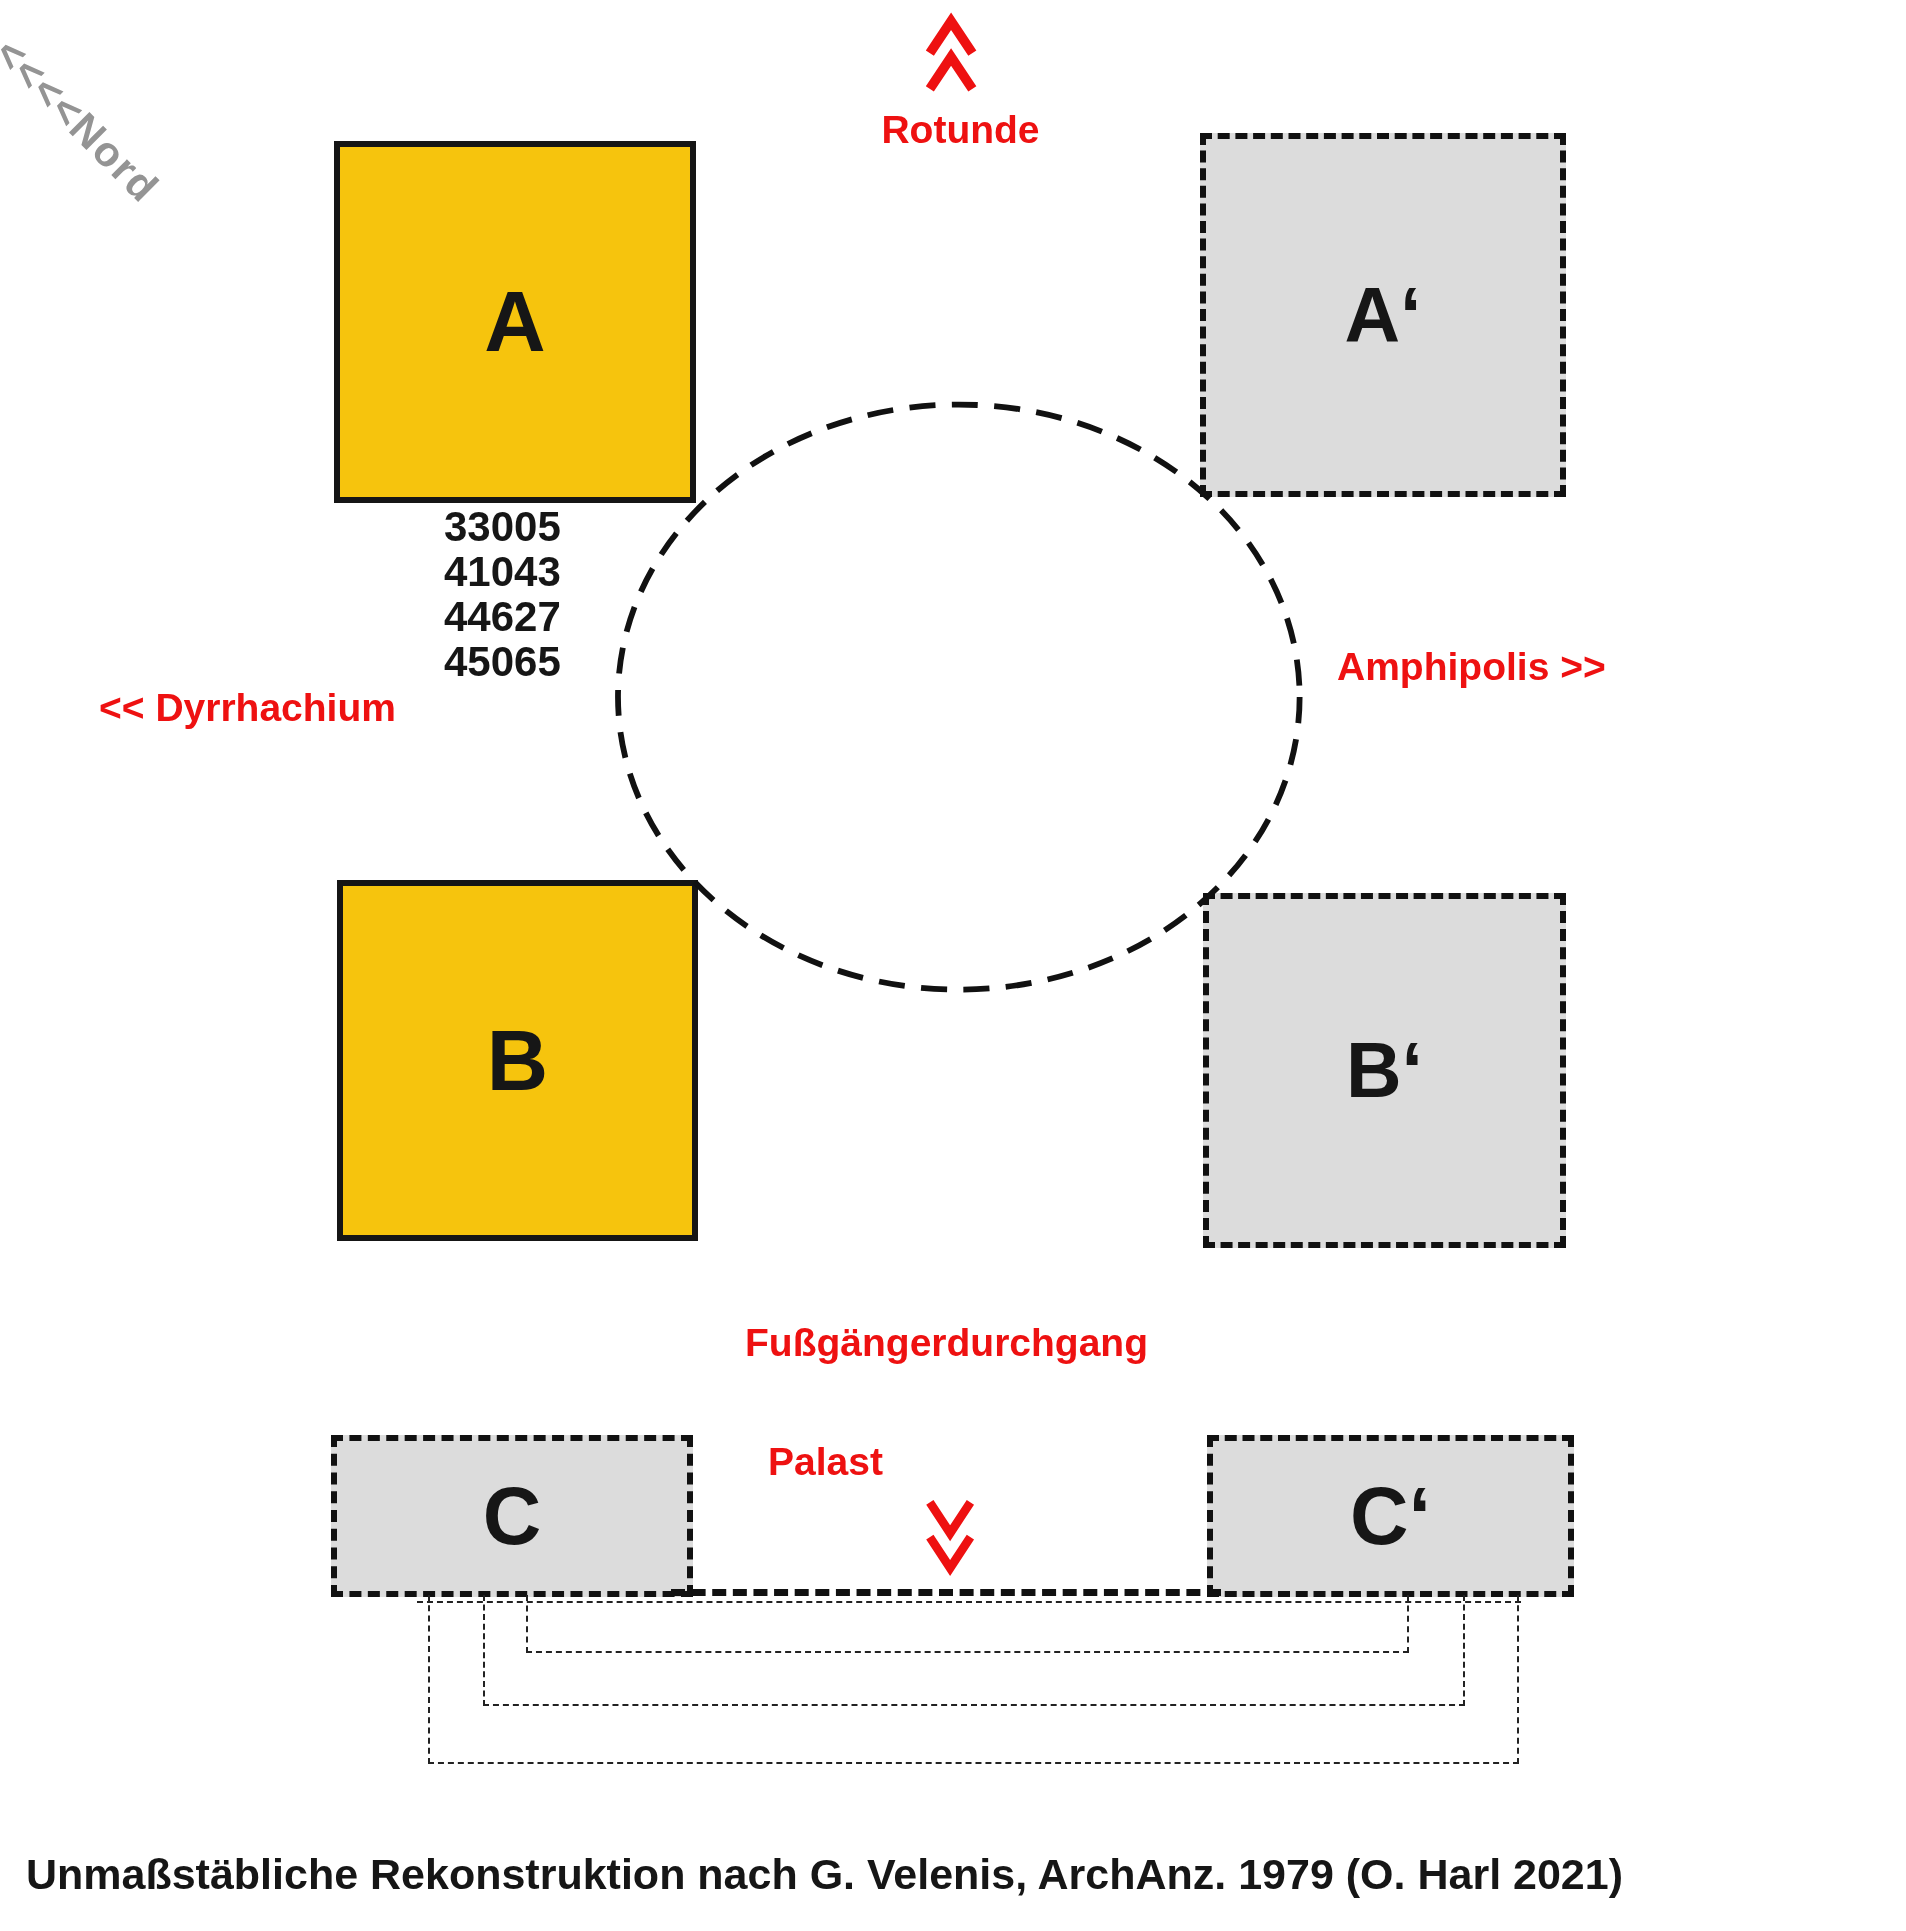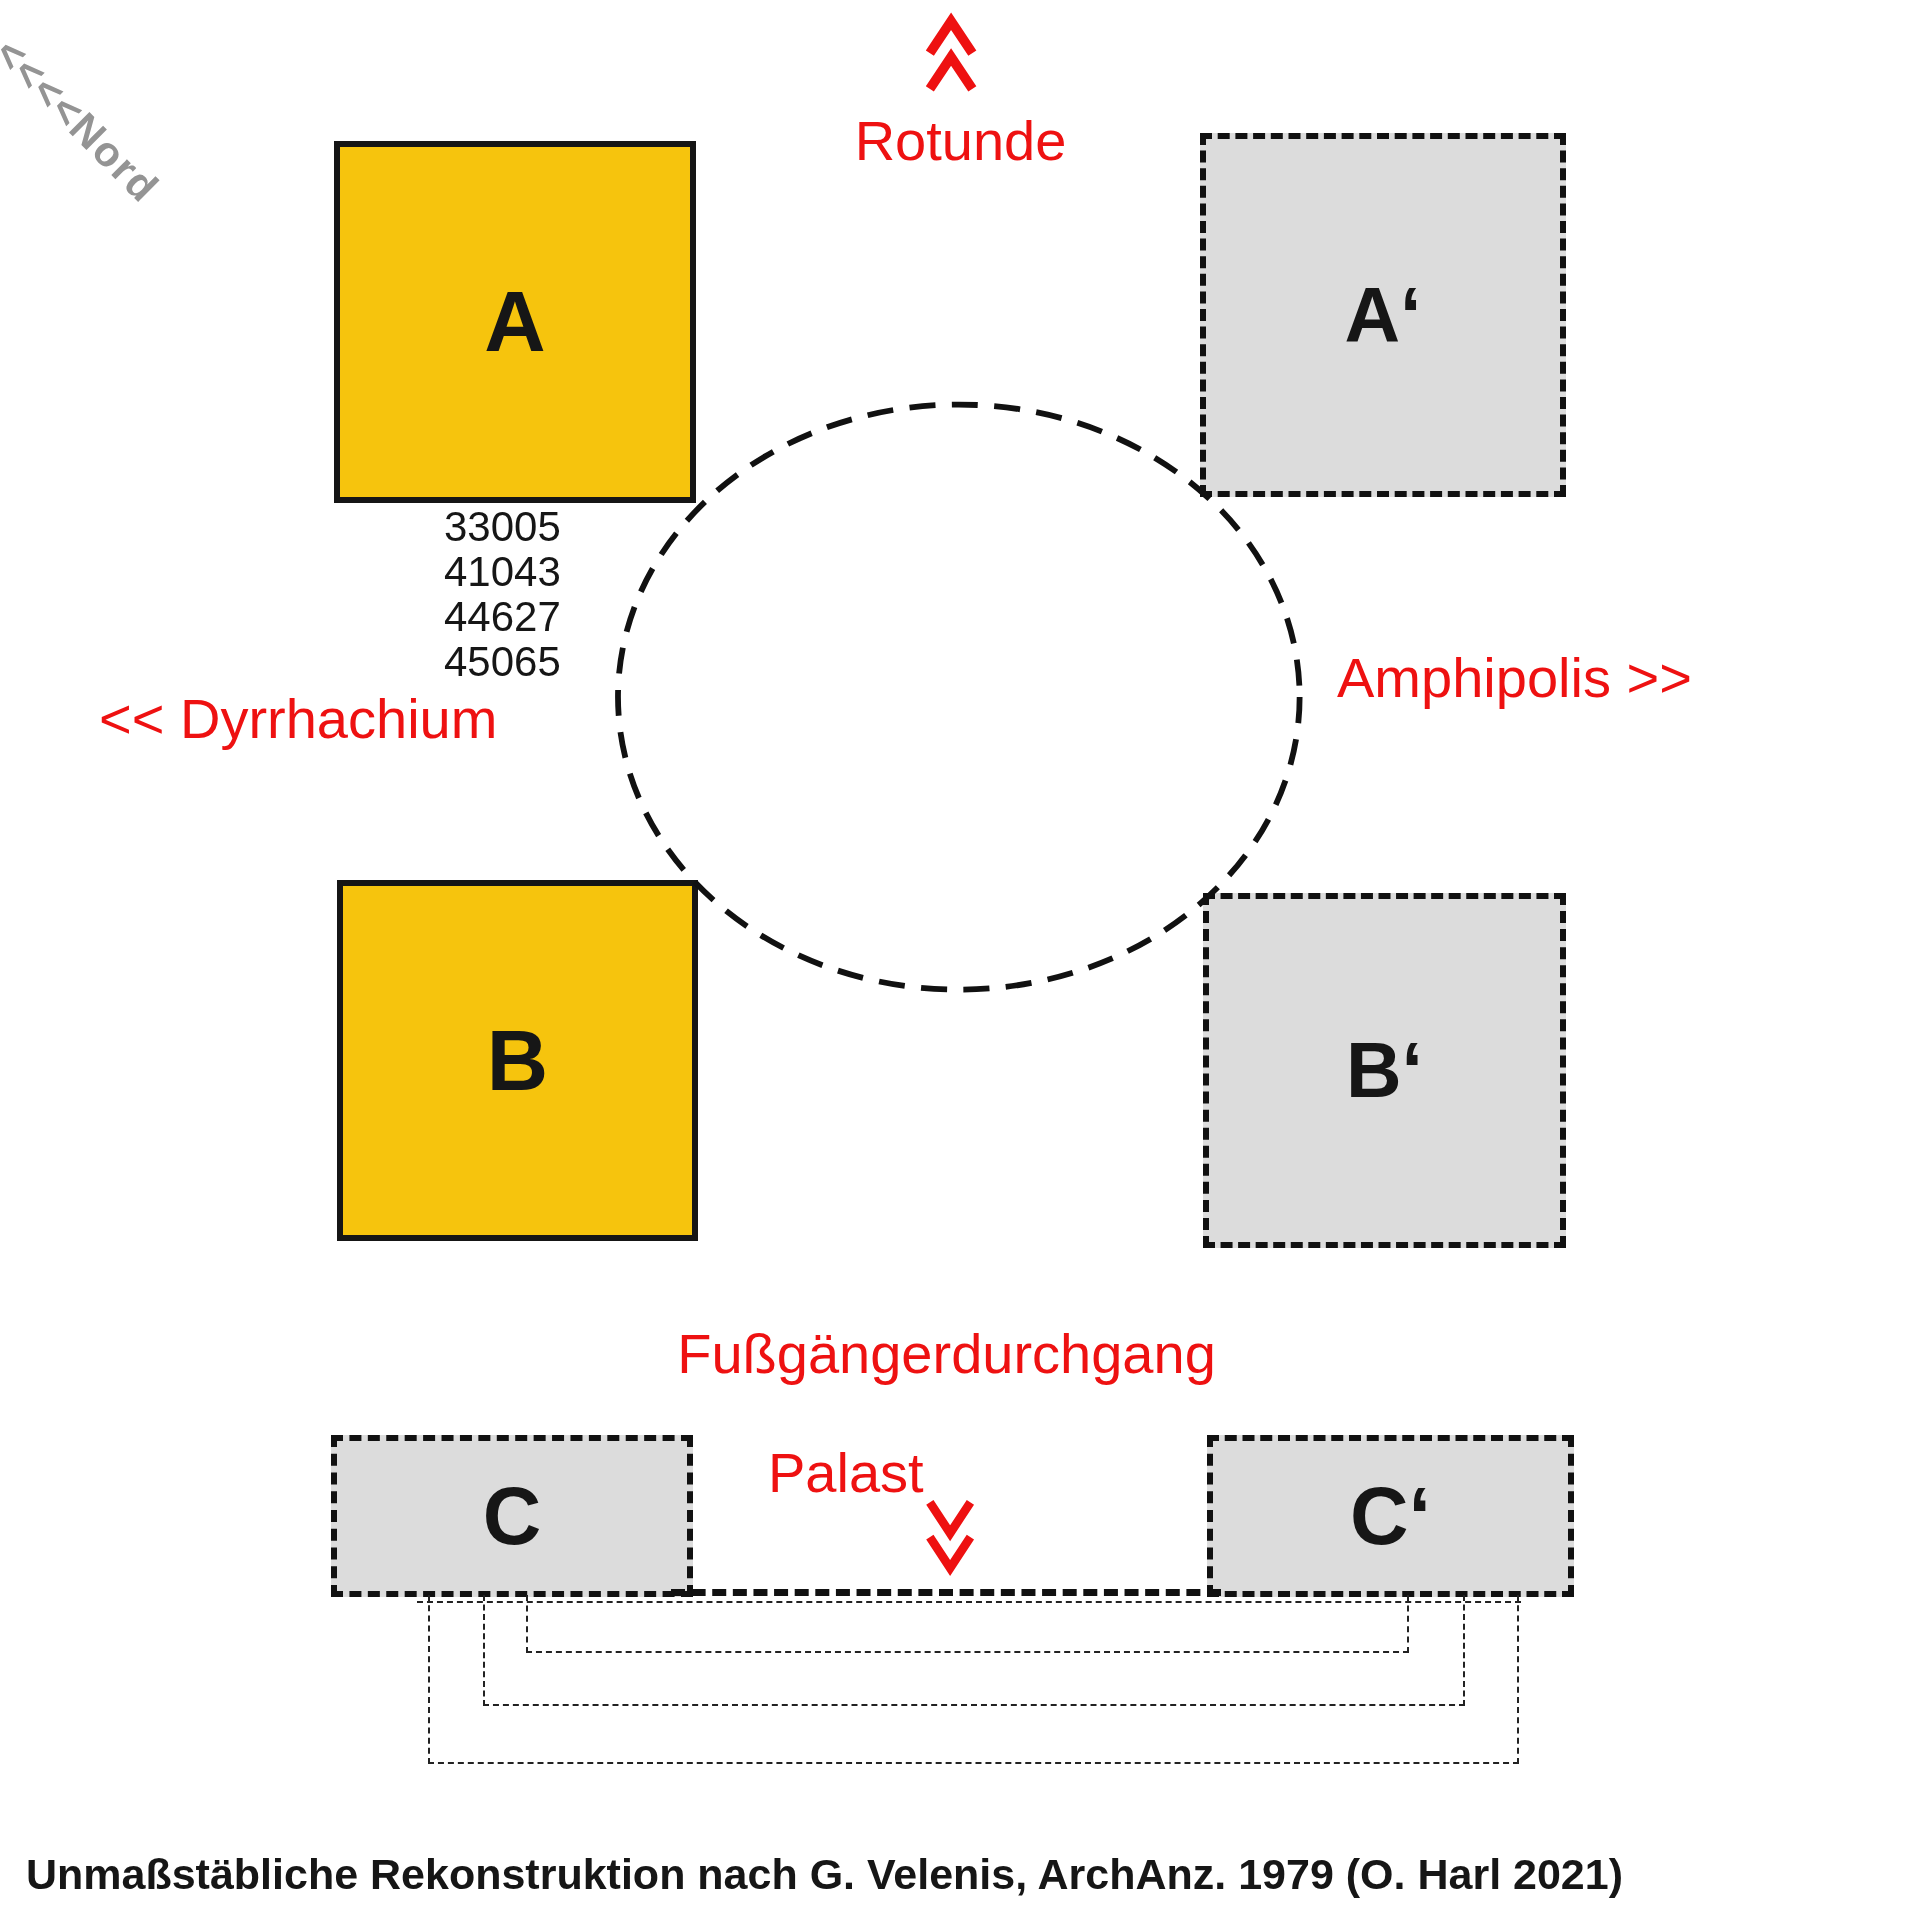--- a/index.html
+++ b/index.html
@@ -17,22 +17,22 @@
     transform:rotate(45deg);
     transform-origin:0 0;
     color:#949494;
     font-size:42px;font-weight:bold;
     letter-spacing:1.9px;
     white-space:nowrap;
   }
   
   .redlabel{
     color:#EE1111;
-    font-weight:normal;
-    font-size:56px;
+    font-weight:bold;
+    font-size:39px;
     white-space:nowrap;
   }
   
   .block{
     display:flex;align-items:center;justify-content:center;
     box-sizing:border-box;
     color:#161616;
     font-weight:bold;
   }
   .solidblock{
@@ -48,21 +48,21 @@
   #block-a{left:334px;top:141px;width:362px;height:362px;}
   #block-b{left:337px;top:880px;width:361px;height:361px;}
   #block-a-prime{left:1200px;top:133px;width:366px;height:364px;}
   #block-b-prime{left:1203px;top:893px;width:363px;height:355px;}
   #block-c{left:331px;top:1435px;width:362px;height:162px;font-size:81px;}
   #block-c-prime{left:1207px;top:1435px;width:367px;height:162px;font-size:81px;}
   
   #finds{
     left:444px;top:504px;
     color:#161616;
-    font-size:42px;font-weight:normal;
+    font-size:42px;font-weight:bold;
     line-height:45px;
     white-space:nowrap;
   }
   
   #rotunde{left:772px;top:108px;width:377px;text-align:center;}
   #amphipolis{left:1337px;top:645px;}
   #dyrrhachium{left:99px;top:686px;}
   #fussgaenger{left:618px;top:1321px;width:657px;text-align:center;}
   #palast{left:768px;top:1440px;width:367px;text-align:left;}
   

